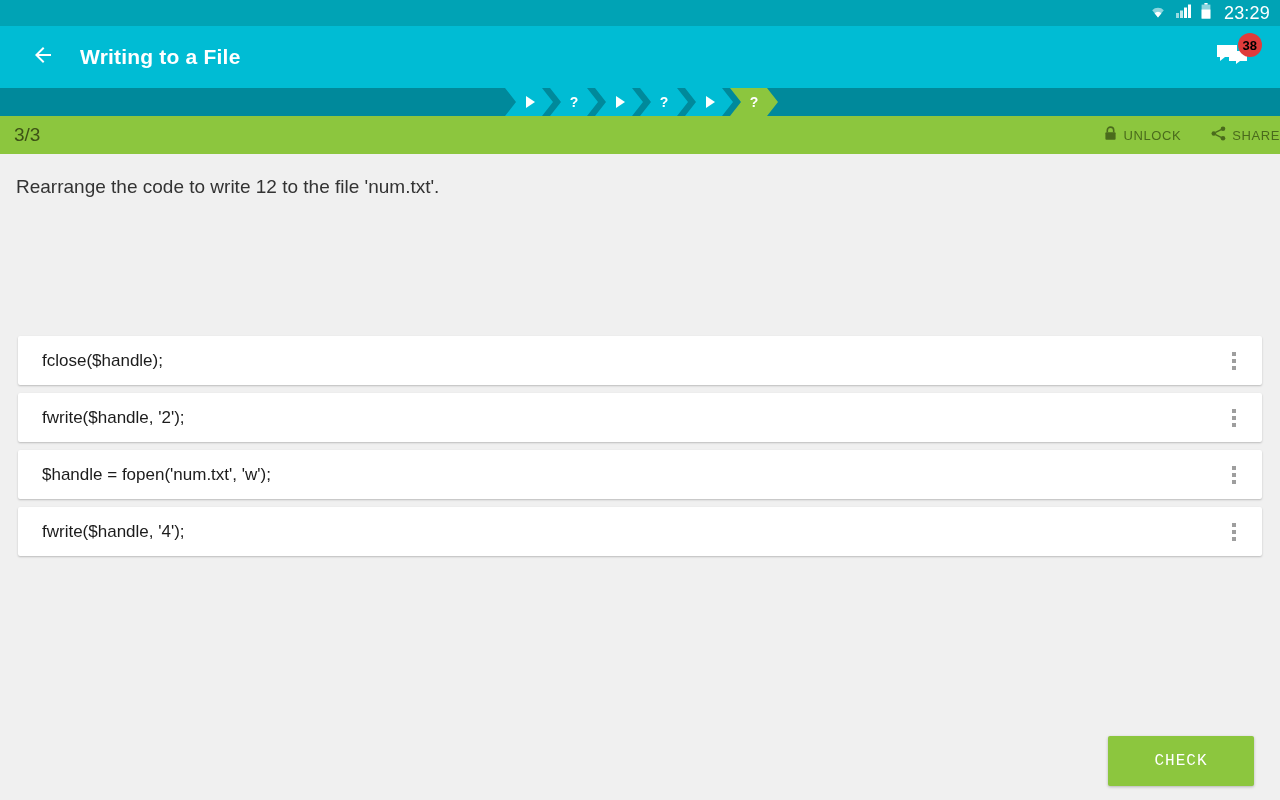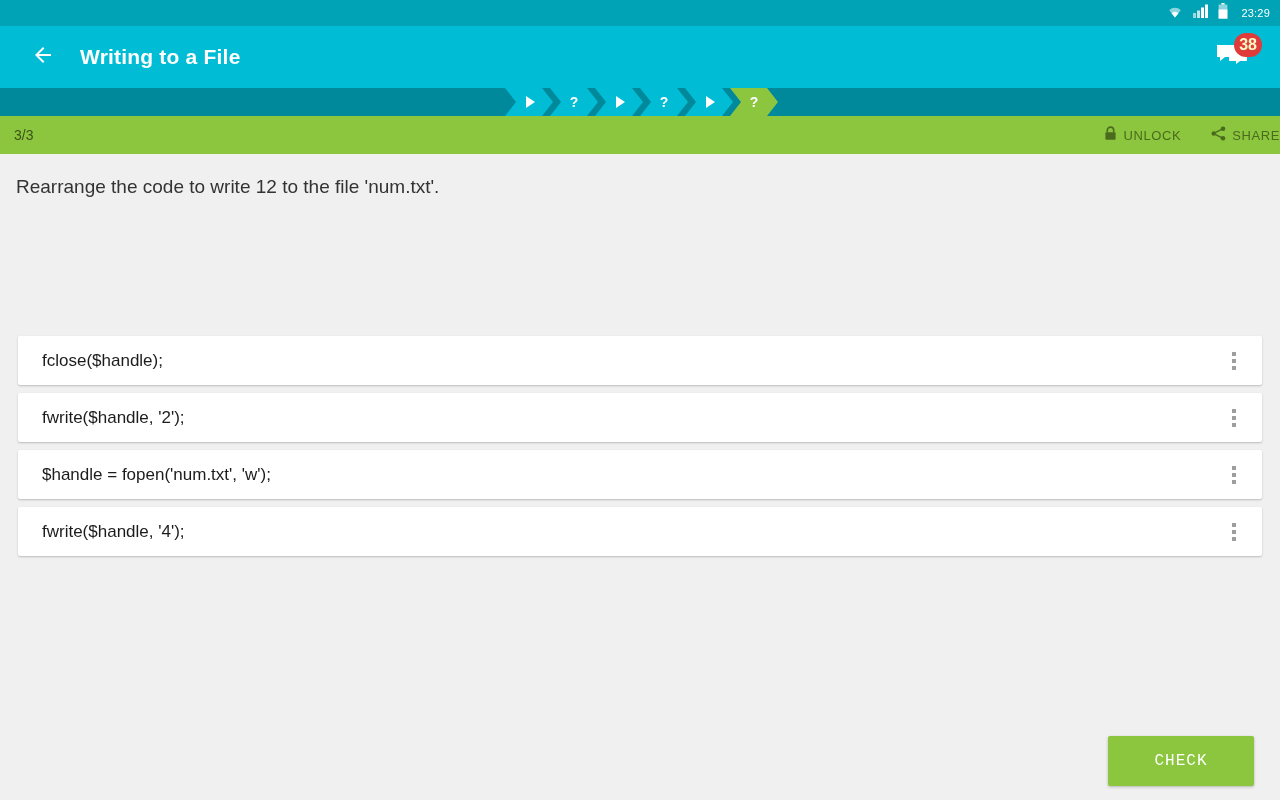--- a/index.html
+++ b/index.html
@@ -12,21 +12,21 @@
 
   
   .status-bar{
     position:absolute; top:0; left:0; width:1280px; height:26px;
     background:#00a3b5;
     display:flex; align-items:center; justify-content:flex-end;
     padding-right:10px;
   }
   .status-icons{ display:flex; align-items:center; gap:9px; }
   .status-time{
-    color:#ffffff; font-size:11px; letter-spacing:.2px;
+    color:#ffffff; font-size:18px; letter-spacing:.2px;
     margin-left:4px;
   }
   .ico-wifi, .ico-signal, .ico-battery{ display:block; }
 
   
   .app-bar{
     position:absolute; top:26px; left:0; width:1280px; height:62px;
     background:#00bcd4;
     display:flex; align-items:center;
   }
@@ -39,22 +39,22 @@
     color:#ffffff; font-size:21px; font-weight:bold;
     margin-left:13px; letter-spacing:.2px;
   }
   .chat-btn{
     position:absolute; right:14px; top:50%; transform:translateY(-50%);
     width:52px; height:48px; cursor:pointer;
   }
   .chat-badge{
     position:absolute; right:4px; top:0px;
     min-width:24px; height:24px; border-radius:12px;
-    background:#e03b3b; color:#fef9c3;
-    font-size:16px; font-weight:bold;
+    background:#e03b3b; color:#000000;
+    font-size:13px; font-weight:bold;
     display:flex; align-items:center; justify-content:center;
     padding:0 5px;
   }
 
   
   .progress-strip{
     position:absolute; top:88px; left:0; width:1280px; height:28px;
     background:#00899b;
     display:flex; align-items:center; justify-content:center;
   }
@@ -78,21 +78,21 @@
     margin-left:2px;
   }
 
   
   .green-bar{
     position:absolute; top:116px; left:0; width:1280px; height:38px;
     background:#8cc63e;
     display:flex; align-items:center;
   }
   .counter{
-    color:#3d5216; font-size:14px; margin-left:14px;
+    color:#3d5216; font-size:19px; margin-left:14px;
   }
   .green-actions{
     margin-left:auto; display:flex; align-items:center; gap:30px;
   }
   .green-action{
     display:flex; align-items:center; gap:6px;
     color:#4a6b1c; font-size:13px; letter-spacing:.6px;
     cursor:pointer;
   }
 

